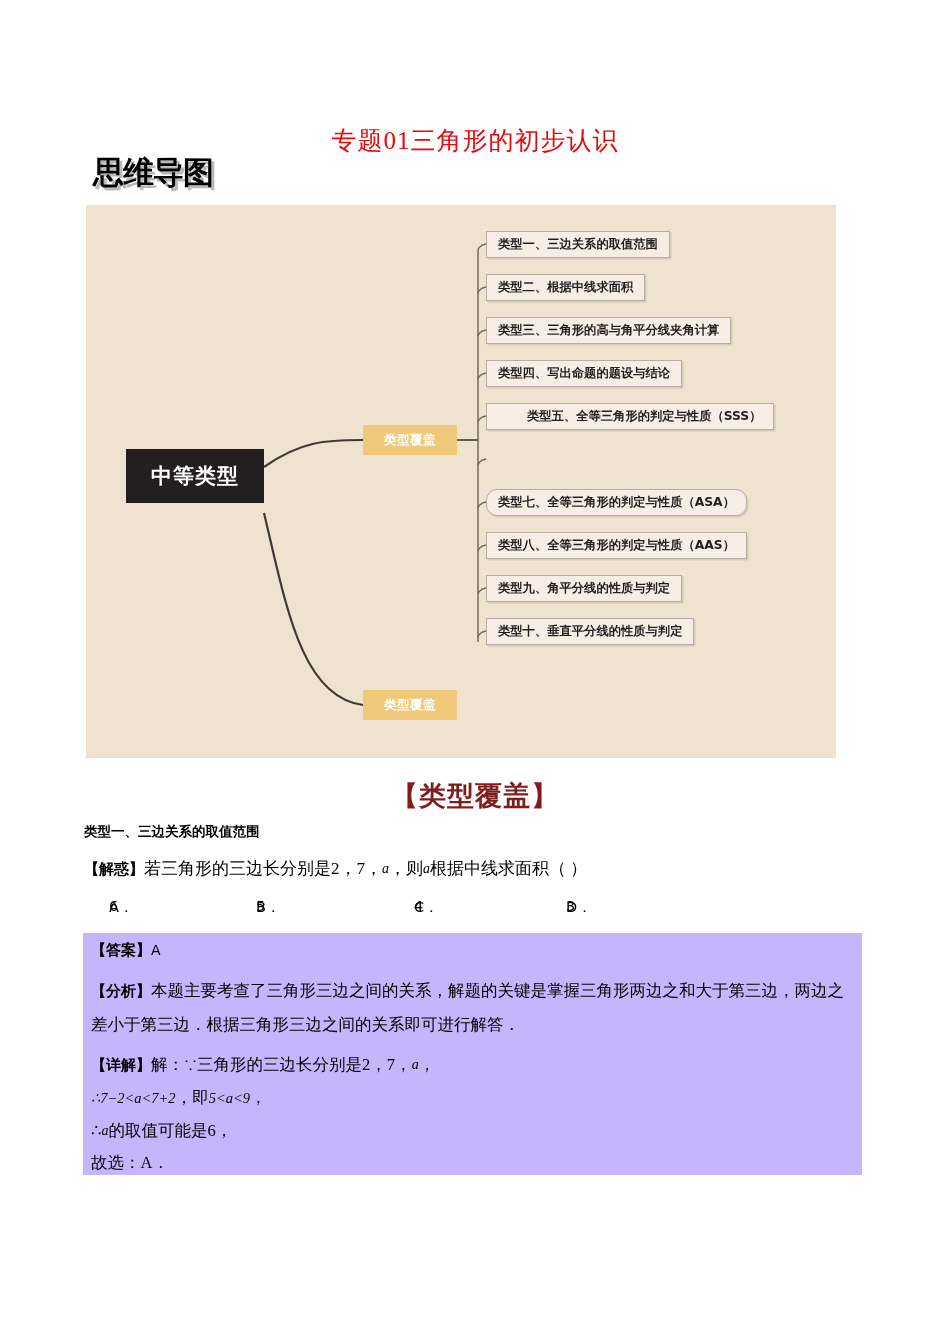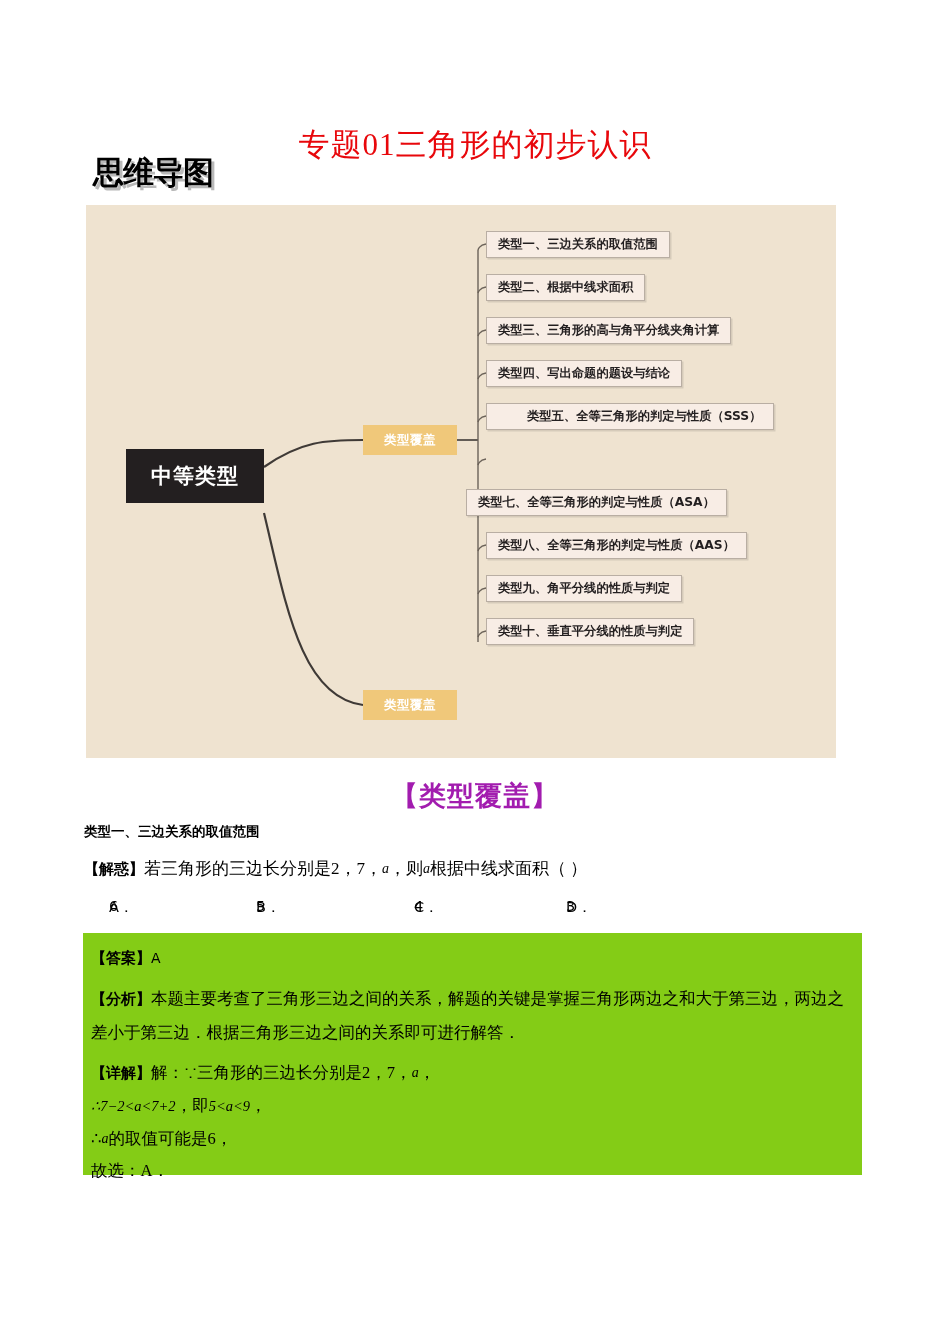--- a/index.html
+++ b/index.html
@@ -15,21 +15,21 @@
     overflow: hidden;
   }
 
   
   .page-title {
     position: absolute;
     top: 124px; left: 0; width: 950px;
     text-align: center;
     color: #e8070b;
     font-family: "Liberation Serif", serif;
-    font-size: 31px;
+    font-size: 25px;
     letter-spacing: 1px;
     white-space: nowrap;
   }
   .mindmap-heading {
     position: absolute;
     top: 152px; left: 93px;
     font-family: "DejaVu Sans", sans-serif;
     font-weight: bold;
     font-size: 31px;
     letter-spacing: -1px;
@@ -88,21 +88,21 @@
     padding: 0 11px;
     white-space: nowrap;
     box-shadow: 1.5px 1.5px 0 rgba(0,0,0,0.10);
   }
 
   
   .section-banner {
     position: absolute;
     top: 778px; left: 0; width: 950px;
     text-align: center;
-    color: #a21caf;
+    color: #7f1d1d;
     font-family: "DejaVu Sans", sans-serif;
     font-weight: bold;
     font-size: 27px;
     letter-spacing: 1px;
   }
 
   
   .type-heading {
     position: absolute;
     top: 823px; left: 84px;
@@ -132,22 +132,22 @@
   .opt-a { left: 25px; }
   .opt-b { left: 172px; }
   .opt-c { left: 330px; }
   .opt-d { left: 482px; }
 
   
   .answer-block {
     position: absolute;
     top: 933px; left: 83px;
     width: 779px; height: 242px;
-    background: #84cc16;
-    padding: 16px 10px 0 8px;
+    background: #c4b5fd;
+    padding: 8px 10px 0 8px;
   }
   .ans-line {
     font-size: 16.5px;
     line-height: 17px;
     margin-bottom: 15px;
     white-space: nowrap;
     color: #000;
   }
   .ans-line.wrap { white-space: normal; line-height: 34px; margin-bottom: 0; }
   .ans-line .tag { font-family: "DejaVu Sans", sans-serif; font-weight: bold; font-size: 15px; }
@@ -185,21 +185,21 @@
   <div class="node node-root">中等类型</div>
 
   <div class="node node-branch node-branch-1">类型覆盖</div>
   <div class="node node-branch node-branch-2">类型覆盖</div>
 
   <div class="leaf" style="left:400px; top:26px;">类型一、三边关系的取值范围</div>
   <div class="leaf" style="left:400px; top:69px;">类型二、根据中线求面积</div>
   <div class="leaf" style="left:400px; top:112px;">类型三、三角形的高与角平分线夹角计算</div>
   <div class="leaf" style="left:400px; top:155px;">类型四、写出命题的题设与结论</div>
   <div class="leaf" style="left:400px; top:198px;padding-left:40px;">类型五、全等三角形的判定与性质（SSS）</div>
-  <div class="leaf" style="left:380px; top:284px;">类型七、全等三角形的判定与性质（ASA）</div>
+  <div class="leaf" style="left:400px; top:284px;border-radius:11px;">类型七、全等三角形的判定与性质（ASA）</div>
   <div class="leaf" style="left:400px; top:327px;">类型八、全等三角形的判定与性质（AAS）</div>
   <div class="leaf" style="left:400px; top:370px;">类型九、角平分线的性质与判定</div>
   <div class="leaf" style="left:400px; top:413px;">类型十、垂直平分线的性质与判定</div>
 </div>
 
 <div class="section-banner">【类型覆盖】</div>
 <div class="type-heading">类型一、三边关系的取值范围</div>
 
 <div class="question-line"><span class="tag">【解惑】</span><span>若三角形的三边长分别是2，7，</span><span class="mathv">a</span><span>，则</span><span class="mathv">a</span><span>根据中线求面积（  ）</span></div>
 

